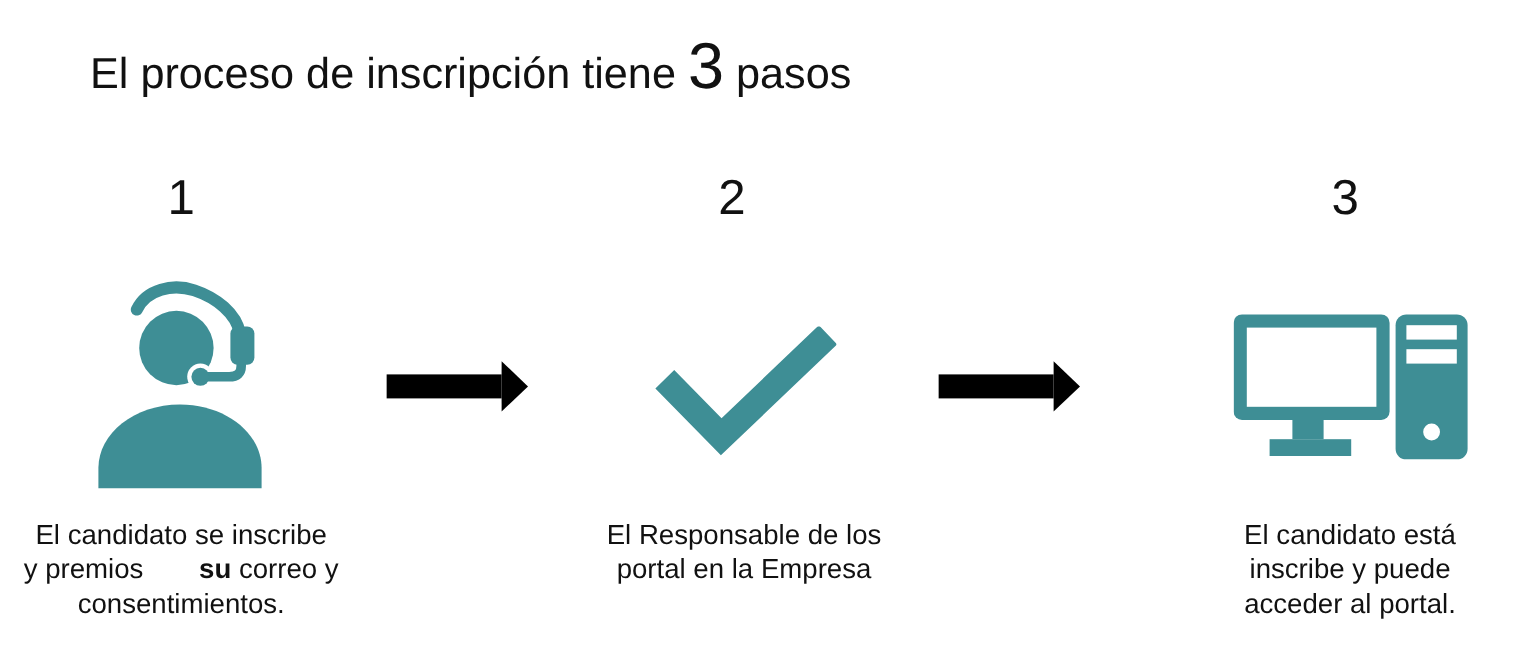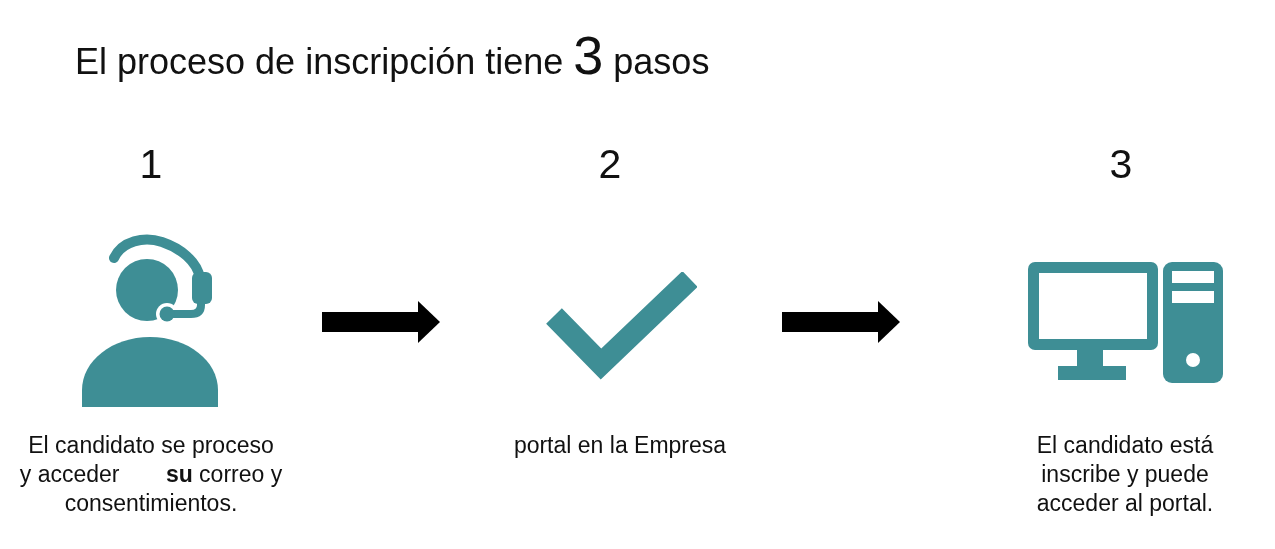--- a/index.html
+++ b/index.html
@@ -92,25 +92,26 @@
       <rect x="49" y="89" width="26" height="16" fill="currentColor"></rect>
       <rect x="30" y="105" width="68" height="14" fill="currentColor"></rect>
       <rect x="135" y="1" width="60" height="121" rx="9" fill="currentColor"></rect>
       <rect x="144" y="10" width="42" height="12" fill="#fff"></rect>
       <rect x="144" y="30" width="42" height="12" fill="#fff"></rect>
       <circle cx="165" cy="99" r="7" fill="#fff"></circle>
     </svg>
   </div>
 
   <div class="caption cap-1">
-      <div class="cap-line"><span>El candidato se proceso</span></div>
-      <div class="cap-line"><span>y acceder </span><b>su</b><span> correo y</span></div>
+      <div class="cap-line"><span>El candidato se inscribe</span></div>
+      <div class="cap-line"><span>y premios </span><b>su</b><span> correo y</span></div>
       <div class="cap-line"><span>consentimientos.</span></div>
     </div>
   <div class="caption cap-2">
+      <div class="cap-line"><span>El Responsable de los</span></div>
       <div class="cap-line"><span>portal en la Empresa</span></div>
     </div>
   <div class="caption cap-3">
       <div class="cap-line"><span>El candidato está</span></div>
       <div class="cap-line"><span>inscribe y puede</span></div>
       <div class="cap-line"><span>acceder al portal.</span></div>
     </div>
 
 </div>
 

